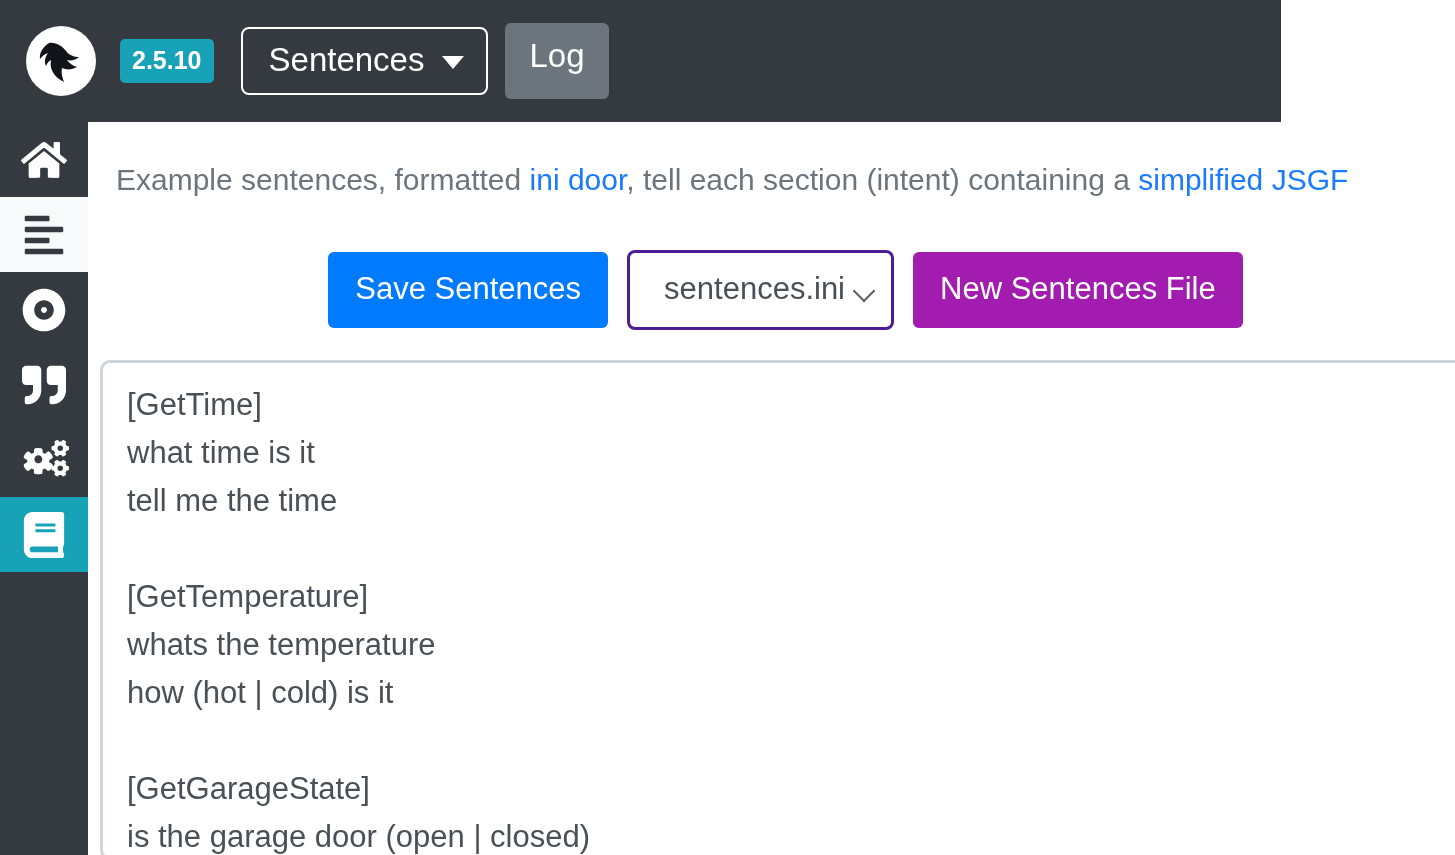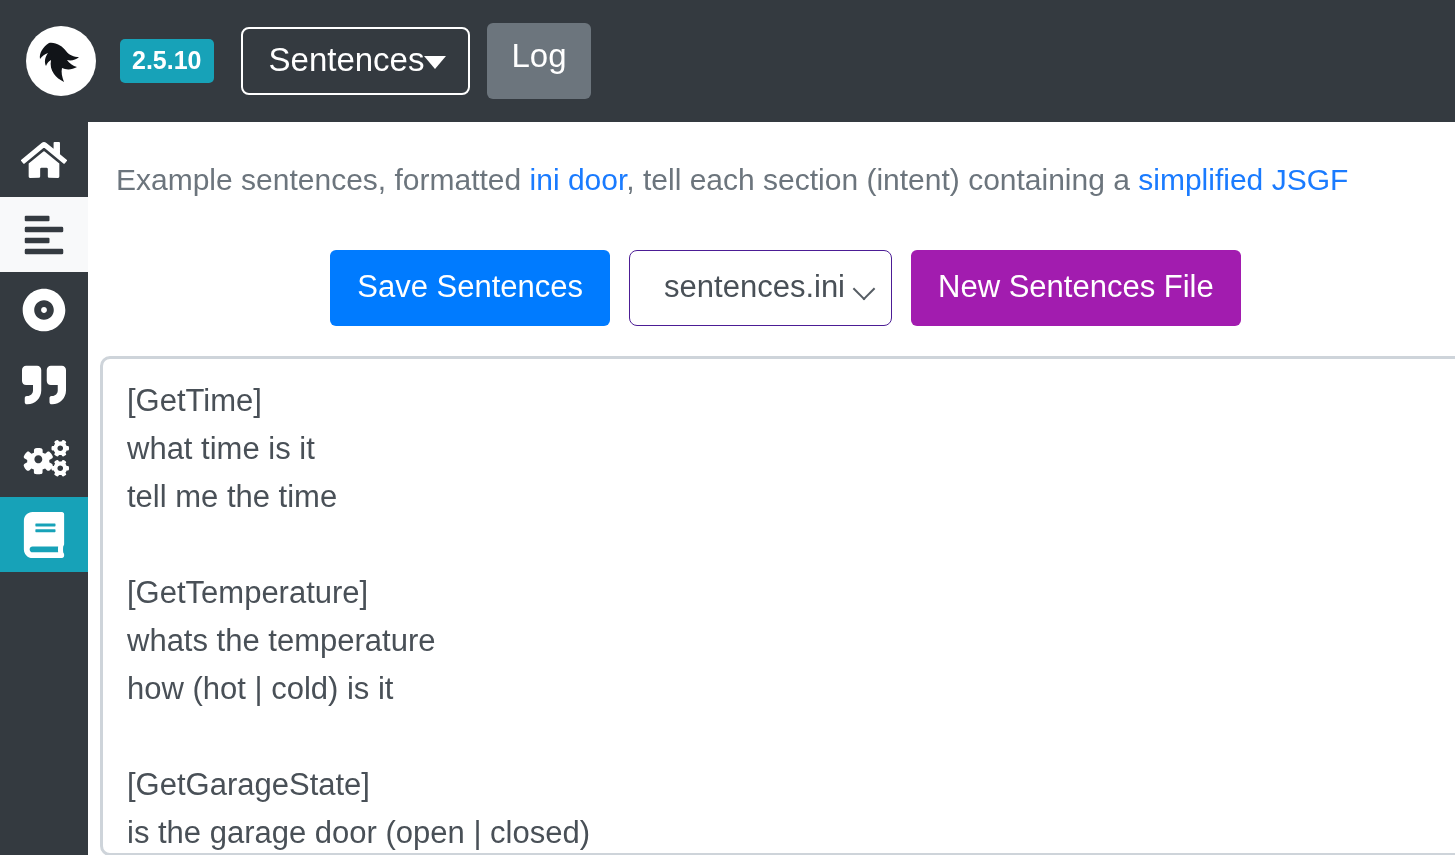--- a/index.html
+++ b/index.html
@@ -16,21 +16,21 @@
     position: relative;
     width: 1455px;
     height: 855px;
     overflow: hidden;
   }
 
   
   .navbar {
     position: absolute;
     top: 0; left: 0;
-    width: 1455px;
+    width: 1281px;
     height: 122px;
     background: #343a40;
     display: flex;
     align-items: center;
     padding-left: 26px;
     z-index: 5;
   }
 
   .brand-logo {
     width: 70px; height: 70px;
@@ -58,21 +58,21 @@
 
   .nav-dropdown {
     margin-left: 27px;
     border: 2px solid #ffffff;
     border-radius: 8px;
     color: #ffffff;
     font-size: 33px;
     padding: 12px 22px 14px 26px;
     display: flex;
     align-items: center;
-    gap: 0;
+    gap: 18px;
     cursor: pointer;
     background: transparent;
     flex: 0 0 auto;
     white-space: nowrap;
     justify-content: flex-end;
   }
   .caret-down {
     width: 0; height: 0;
     border-left: 11px solid transparent;
     border-right: 11px solid transparent;
@@ -152,21 +152,21 @@
     border: none;
     border-radius: 6px;
     padding: 19px 27px 21px 27px;
     cursor: pointer;
     font-family: "Liberation Sans", sans-serif;
     white-space: nowrap;
   }
   .file-select {
     margin-left: 19px;
     background: #ffffff;
-    border: 1px solid #4c1d95;
+    border: 3px solid #4c1d95;
     border-radius: 8px;
     font-size: 31px;
     color: #495057;
     padding: 18px 46px 20px 34px;
     font-family: "Liberation Sans", sans-serif;
     cursor: pointer;
     position: relative;
     display: inline-flex;
     align-items: center;
     white-space: nowrap;

